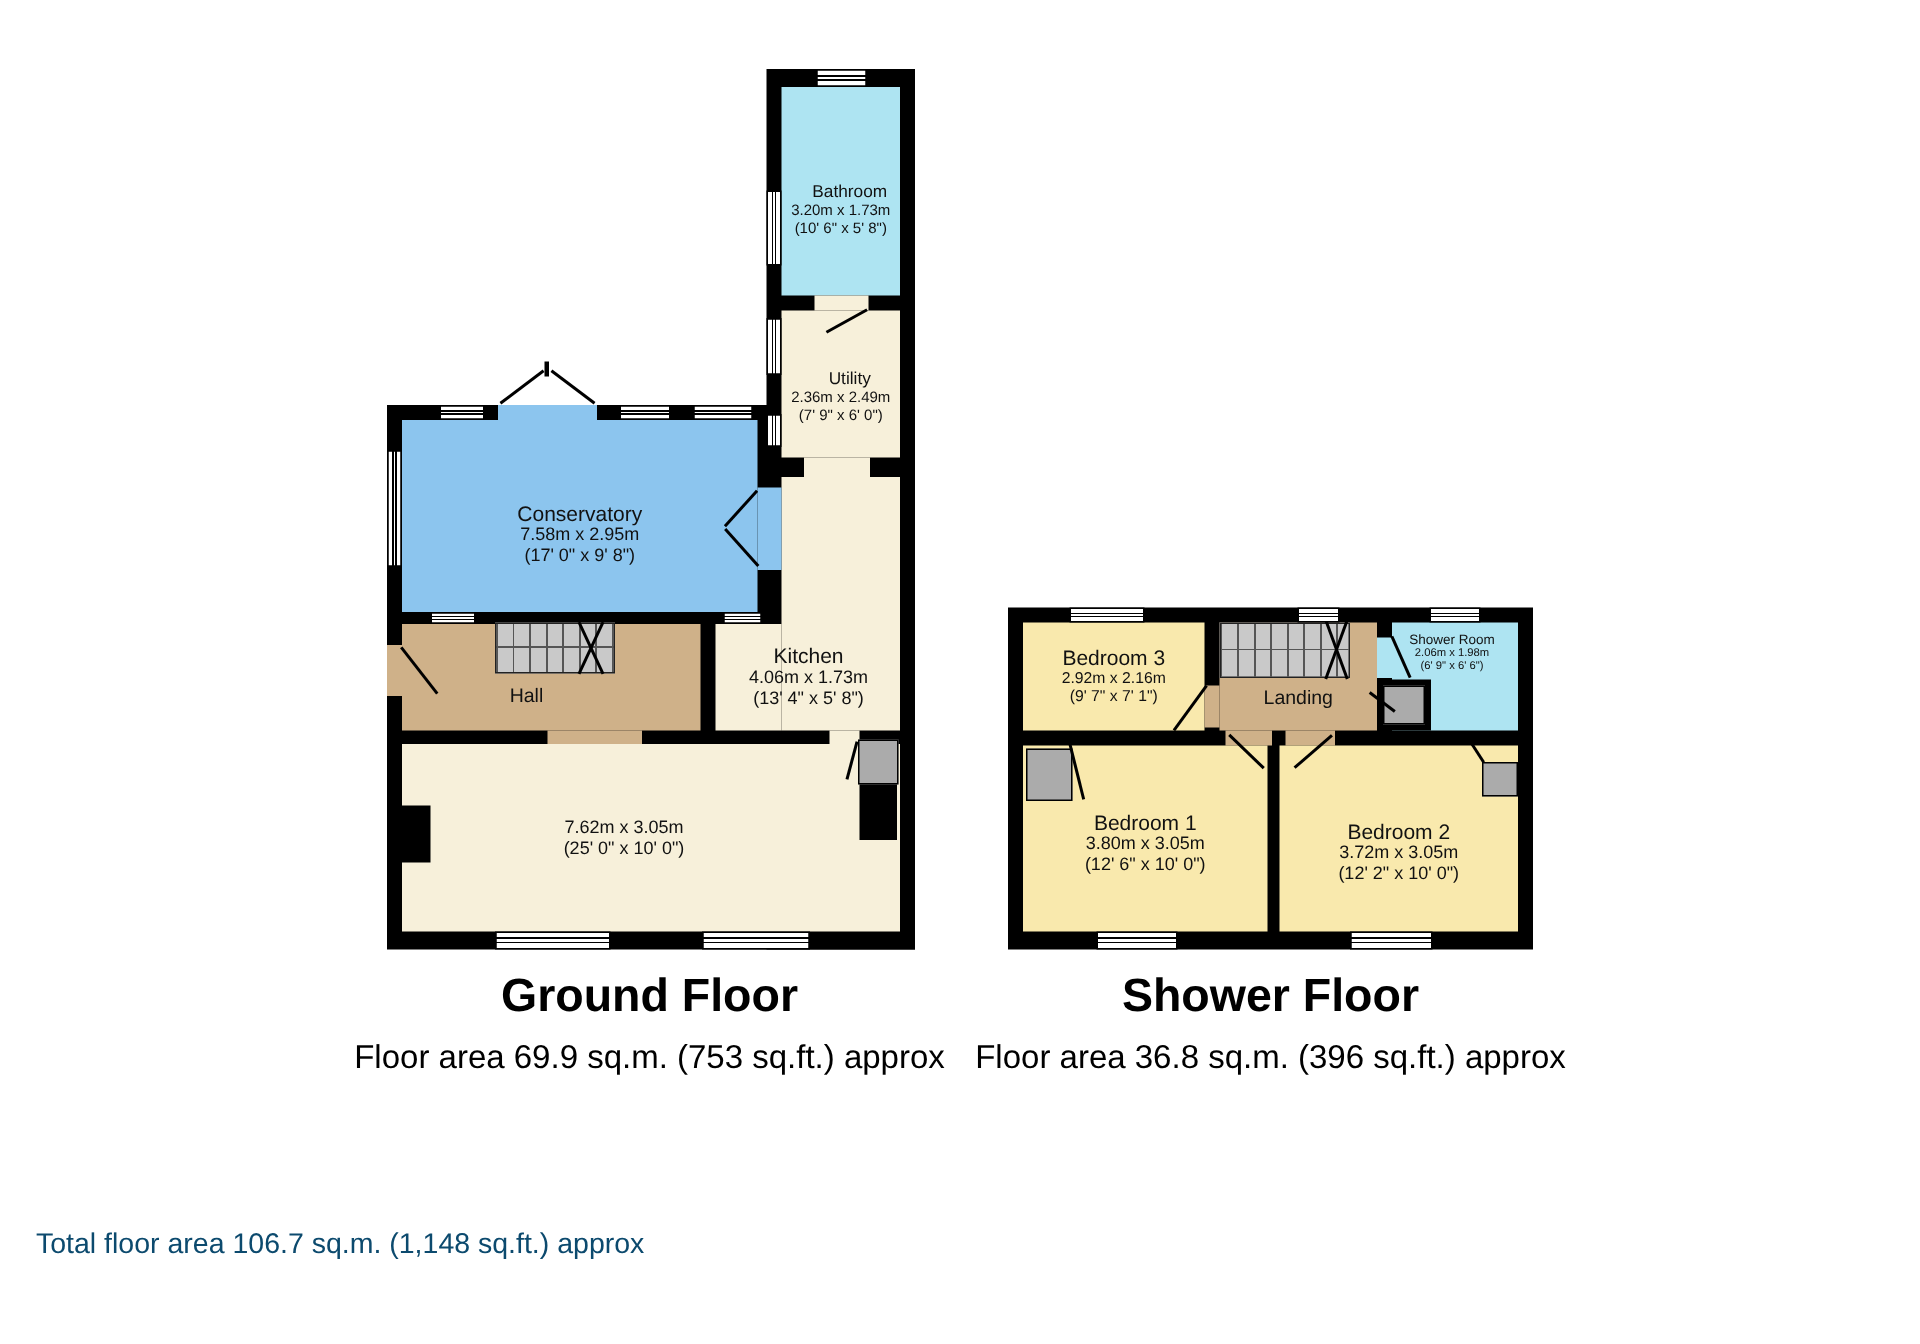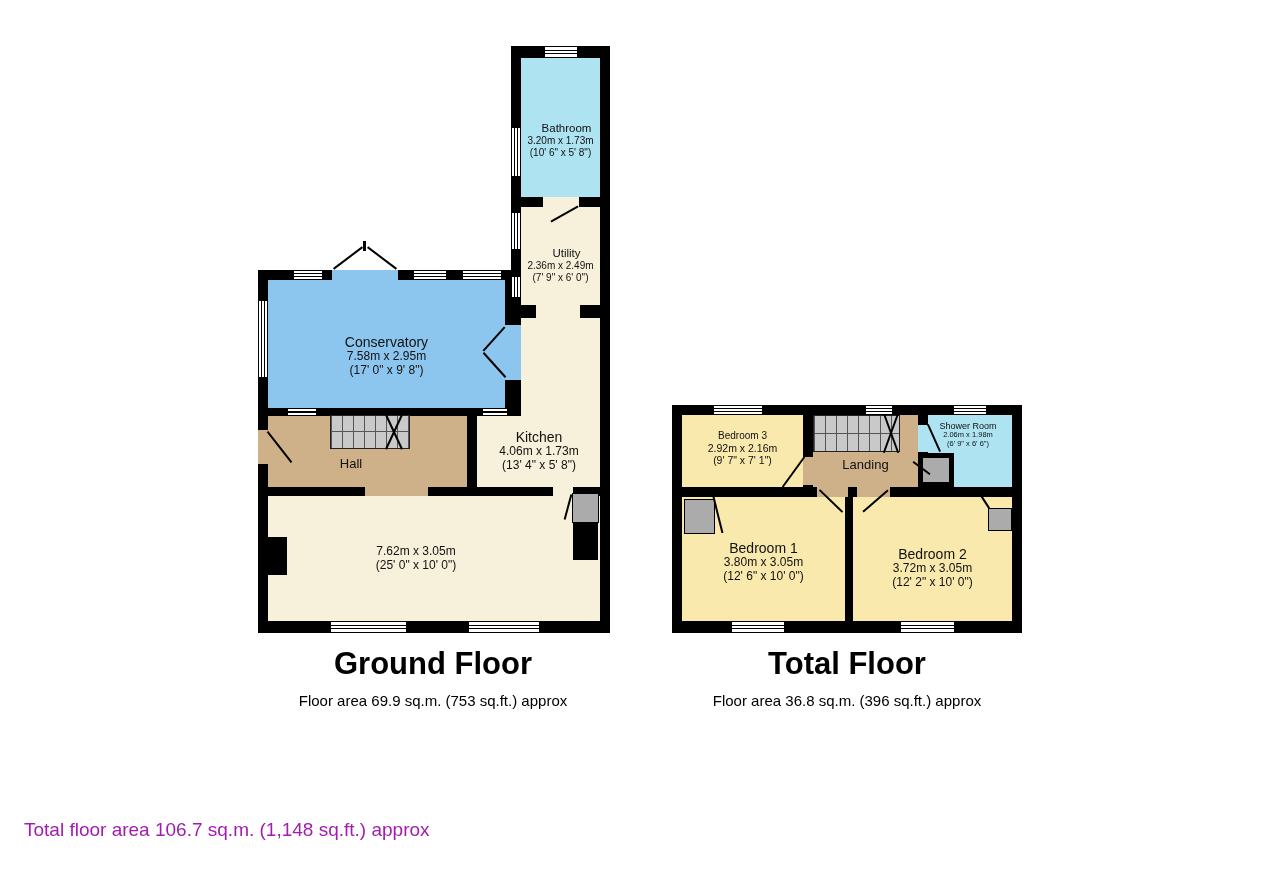--- a/index.html
+++ b/index.html
@@ -20,29 +20,29 @@
   .stair{position:absolute;background-color:var(--stair,#c9c9c9);border:1px solid #222;box-sizing:border-box;
         background-image:repeating-linear-gradient(to right,#555 0 1px,transparent 1px 11px),
                          linear-gradient(to bottom,transparent 0 calc(50% - 1px),#555 calc(50% - 1px) 50%,transparent 50% 100%);}
   .leaf{position:absolute;height:2px;background:#000;}
   .vline{position:absolute;width:2px;background:#000;}
   .room-label{position:absolute;text-align:center;color:#111;line-height:1.16;pointer-events:none;}
   .rname{font-size:13px;}
   .rdim{font-size:11px;}
   .lbl-sm .rname{font-size:9px;}
   .lbl-sm .rdim{font-size:7.5px;line-height:1.1;}
-  .lbl-b3 .rname{font-size:10px;}
+  .lbl-b3 .rname{font-size:14px;}
   .lbl-b3 .rdim{font-size:10.5px;}
   .lbl-lg .rname{font-size:14px;}
   .lbl-lg .rdim{font-size:12px;}
   .lbl-xs .rname{font-size:11.5px;padding-left:12px;}
   .lbl-xs .rdim{font-size:10px;}
   .floor-title{position:absolute;font-weight:bold;font-size:31px;text-align:center;color:#000;}
-  .floor-area{position:absolute;font-size:15px;text-align:center;color:#000;}
-  .total{position:absolute;font-size:19px;color:#a21caf;}
+  .floor-area{position:absolute;font-size:22px;text-align:center;color:#000;}
+  .total{position:absolute;font-size:19px;color:#0c4a6e;}
   .disclaimer{position:absolute;font-size:10px;color:#000;line-height:1.35;}
 </style>
 </head>
 <body>
 
 <div id="canvas">
 
   <div>
 
     <div class="wall" style="left:511px;top:46px;width:99px;height:587px;"></div>
@@ -179,19 +179,19 @@
       <div class="rname">Bedroom 1</div>
       <div class="rdim">3.80m x 3.05m</div>
       <div class="rdim">(12' 6" x 10' 0")</div>
     </div>
     <div class="room-label lbl-lg" style="left:853px;top:546px;width:159px;">
       <div class="rname">Bedroom 2</div>
       <div class="rdim">3.72m x 3.05m</div>
       <div class="rdim">(12' 2" x 10' 0")</div>
     </div>
 
-    <div class="floor-title" style="left:647px;top:646px;width:400px;">Total Floor</div>
+    <div class="floor-title" style="left:647px;top:646px;width:400px;">Shower Floor</div>
     <div class="floor-area" style="left:647px;top:692px;width:400px;">Floor area 36.8 sq.m. (396 sq.ft.) approx</div>
   </div>
 
   <div class="total" style="left:24px;top:819px;">Total floor area 106.7 sq.m. (1,148 sq.ft.) approx</div>
 
 </div>
 
 </body></html>

